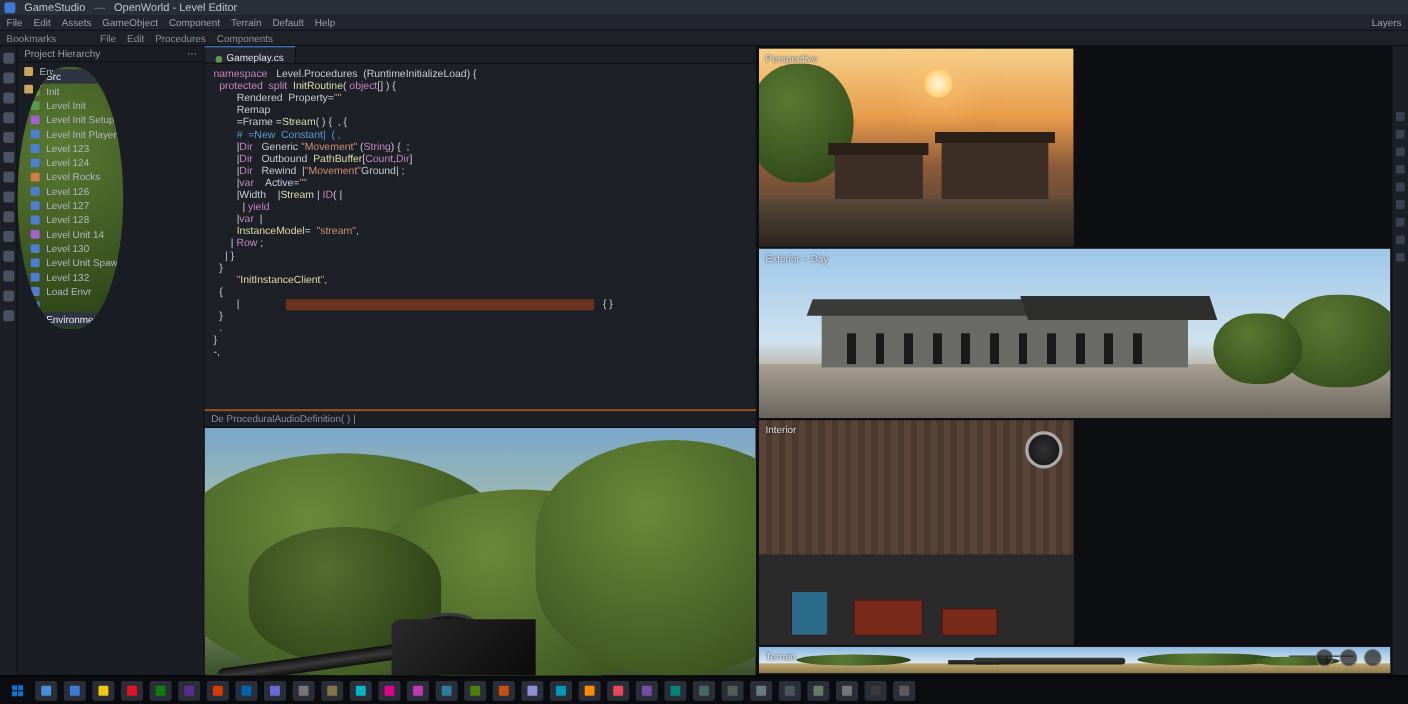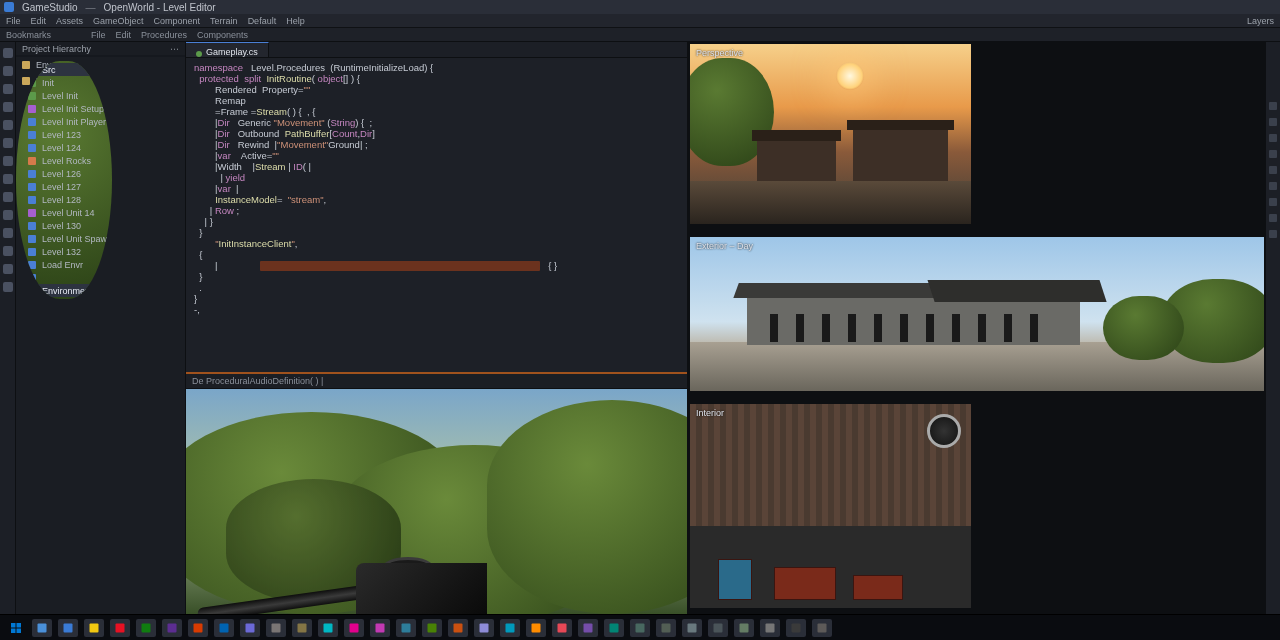--- a/index.html
+++ b/index.html
@@ -60,21 +60,21 @@
   .gun{position:absolute;bottom:0;right:40%;width:58%;height:45%;}
   .gun .barrel{position:absolute;bottom:20%;left:0;width:70%;height:14%;background:linear-gradient(#0e0e0e,#3a3a3a,#0e0e0e);border-radius:6px;transform:rotate(-8deg);transform-origin:right center;}
   .gun .scope{position:absolute;bottom:34%;right:18%;width:18%;height:22%;background:#1a1a1a;border-radius:50%;border:3px solid #3a3a3a;}
   .gun .body{position:absolute;bottom:0;right:0;width:45%;height:50%;background:linear-gradient(135deg,#2a2a2a,#0a0a0a);border-radius:8px 0 0 0;}
 
   
   .rightcol{width:578px;display:flex;flex-direction:column;}
   .rc-head{height:16px;background:#1c1f26;display:flex;align-items:center;font-size:9px;color:#9aa0a9;padding:0 8px;border-bottom:1px solid #0d0f12;justify-content:space-between;}
   .rc-head .right-tools{display:flex;gap:6px;}
   .rc-head .rtool{width:10px;height:10px;background:#3a404c;border-radius:2px;}
-  .rc-grid{flex:1;display:grid;grid-template-columns:1fr 1fr;grid-template-rows:180px 154px 204px;min-height:0;gap:13px;padding:2px;background:#0d0f12;}
+  .rc-grid{flex:1;display:grid;grid-template-columns:1fr 1fr;grid-template-rows:180px 154px 204px;min-height:0;gap:2px;padding:2px;background:#0d0f12;}
   .rc-grid .vp{background:#222;}
   .span2{grid-column:1/3;}
 
   
   .vp1 .skyA{background:linear-gradient(#f6d08a 0%,#e89a4a 35%,#8a5a3a 60%,#3a3a36 100%);}
   .sun{position:absolute;width:28px;height:28px;border-radius:50%;background:radial-gradient(circle,#fff8e0,#ffd27a 60%,transparent 70%);left:52%;top:10%;box-shadow:0 0 30px 12px rgba(255,200,120,.5);}
   .bld{position:absolute;background:#3d2f26;}
   .roof{position:absolute;background:#2a2018;}
   .vp2 .wall{position:absolute;inset:0;background:repeating-linear-gradient(90deg,#5a4438 0 6px,#4a3a30 6px 12px);}  
   .vp2 .floor{position:absolute;left:0;right:0;bottom:0;height:40%;background:#2a2a2a;}
@@ -252,20 +252,21 @@
         <span>Gameplay.cs</span>
       </div>
     </div>
 
     <div class="code" id="code">
         <div class="ln"><span class="kw">namespace</span>   Level.Procedures  (RuntimeInitializeLoad) {</div>
         <div class="ln">  <span class="kw">protected</span>  <span class="kw">split</span>  <span class="fn">InitRoutine</span>( <span class="kw">object</span>[] ) {</div>
         <div class="ln">        Rendered  Property=<span class="st">""</span></div>
         <div class="ln">        Remap</div>
         <div class="ln">        =Frame =<span class="fn">Stream</span>( ) {  , {</div>
+        <div class="ln">        <span class="mc">#  =New  Constant|  ( ,</span></div>
         <div class="ln">        |<span class="kw">Dir</span>   Generic <span class="st">"Movement"</span> (<span class="kw">String</span>) {  ;</div>
         <div class="ln">        |<span class="kw">Dir</span>   Outbound  <span class="fn">PathBuffer</span>[<span class="kw">Count</span>,<span class="kw">Dir</span>]</div>
         <div class="ln">        |<span class="kw">Dir</span>   Rewind  |<span class="st">"Movement"</span>Ground| ;</div>
         <div class="ln">        |<span class="kw">var</span>    Active=<span class="st">""</span></div>
         <div class="ln">        |Width    |<span class="fn">Stream</span> | <span class="kw">ID</span>( |</div>
         <div class="ln">          | <span class="kw">yield</span></div>
         <div class="ln">        |<span class="kw">var</span>  |</div>
         <div class="ln">        <span class="fn">InstanceModel</span>=  <span class="st">"stream"</span>,</div>
         <div class="ln">      | <span class="kw">Row</span> ;</div>
         <div class="ln">    | }</div>

